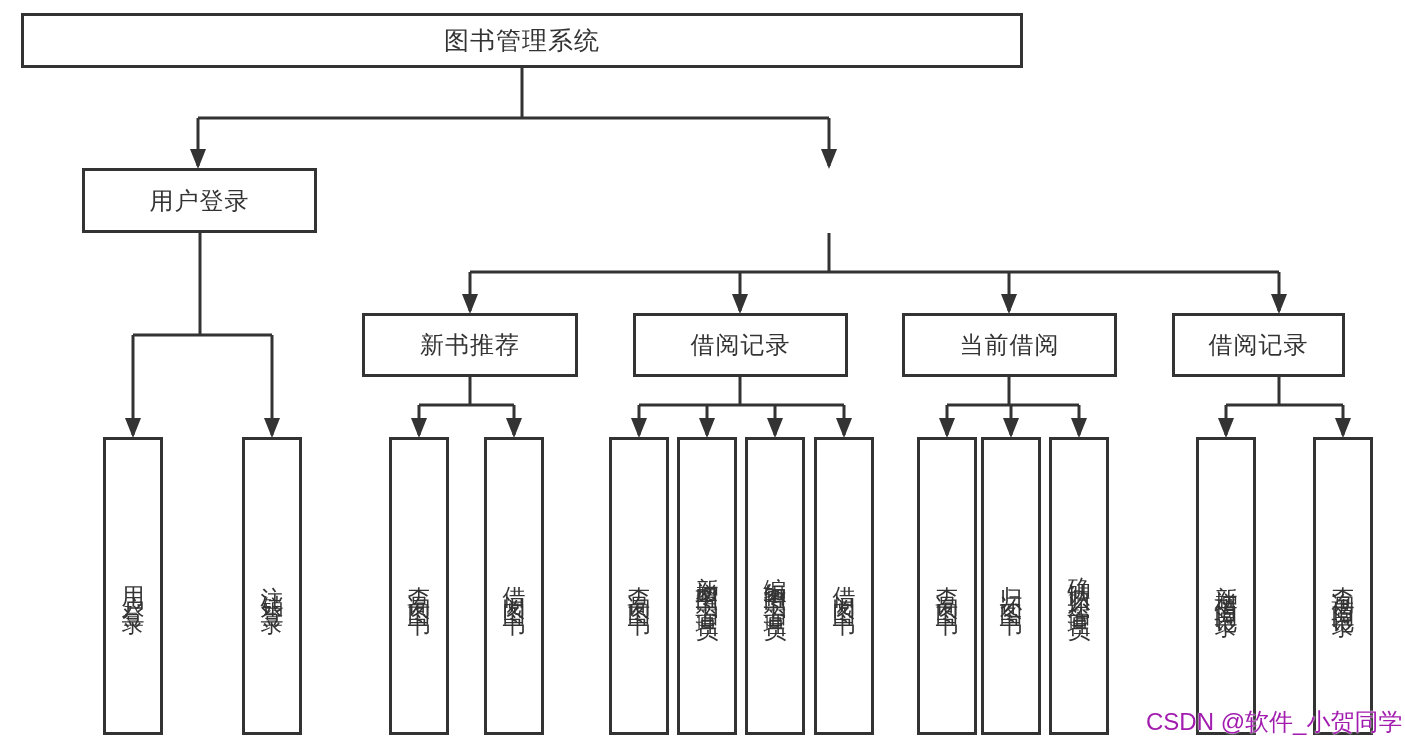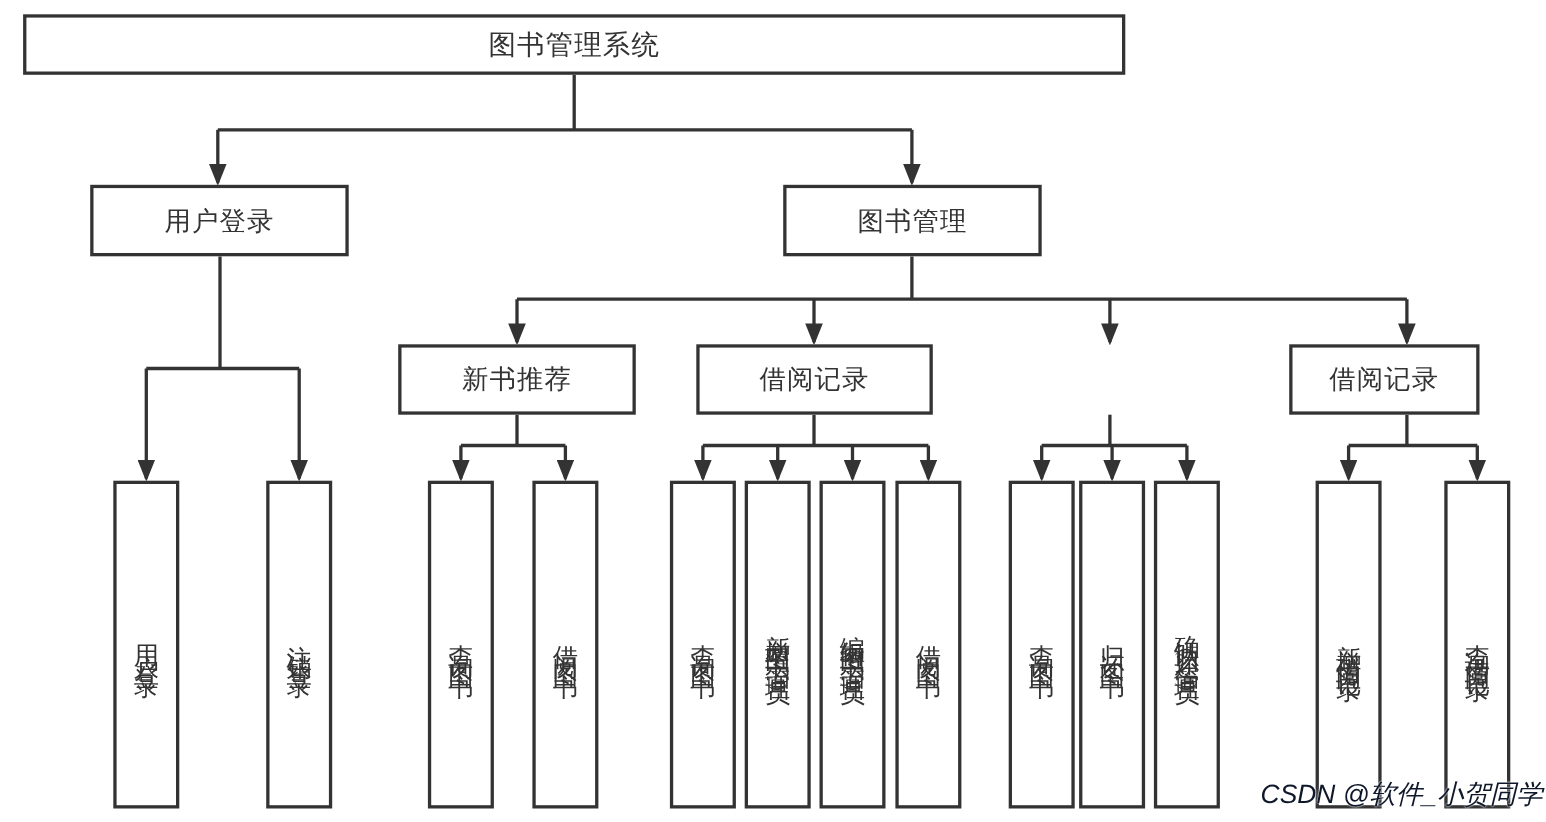--- a/index.html
+++ b/index.html
@@ -46,25 +46,24 @@
     line-height: 1;
     letter-spacing: 9px;
     white-space: nowrap;
   }
   .node.leaf.long span { letter-spacing: 6px; }
   .watermark {
     position: absolute;
     left: 1146px;
     top: 706px;
     font-size: 24px;
-    color: #0f172a;
+    color: #a21caf;
     text-shadow: 0 0 2px #ffffff, 0 0 1px #ffffff;
     white-space: nowrap;
     pointer-events: none;
-    font-style: italic;
   }
   line, polyline { stroke: #333333; stroke-width: 3; fill: none; }
 </style>
 </head>
 <body>
 
 <div class="stage">
 
   <svg class="connectors" viewBox="0 0 1405 747" xmlns="http://www.w3.org/2000/svg">
     <defs>
@@ -124,24 +123,24 @@
       <line x1="1279" y1="377" x2="1279" y2="405"></line>
       <line x1="1226" y1="405" x2="1343" y2="405"></line>
       <line x1="1226" y1="405" x2="1226" y2="435" marker-end="url(#arrow)"></line>
       <line x1="1343" y1="405" x2="1343" y2="435" marker-end="url(#arrow)"></line>
     </g>
   </svg>
 
   <div class="node h root" style="left:21px; top:13px; width:1002px; height:55px;">图书管理系统</div>
 
   <div class="node h" style="left:82px; top:168px; width:235px; height:65px;">用户登录</div>
-  <div class="node h" style="left:712px; top:168px; width:235px; height:65px;">图书管理</div>
 
   <div class="node h" style="left:362px; top:313px; width:216px; height:64px;">新书推荐</div>
   <div class="node h" style="left:633px; top:313px; width:215px; height:64px;">借阅记录</div>
+  <div class="node h" style="left:902px; top:313px; width:215px; height:64px;">当前借阅</div>
   <div class="node h" style="left:1172px; top:313px; width:173px; height:64px;">借阅记录</div>
 
   <div class="node leaf" style="left:103px; top:437px; width:60px; height:298px;">
     <span>用户登录</span>
   </div>
   <div class="node leaf" style="left:242px; top:437px; width:60px; height:298px;">
     <span>注销登录</span>
   </div>
   <div class="node leaf" style="left:389px; top:437px; width:60px; height:298px;">
     <span>查询图书</span>

